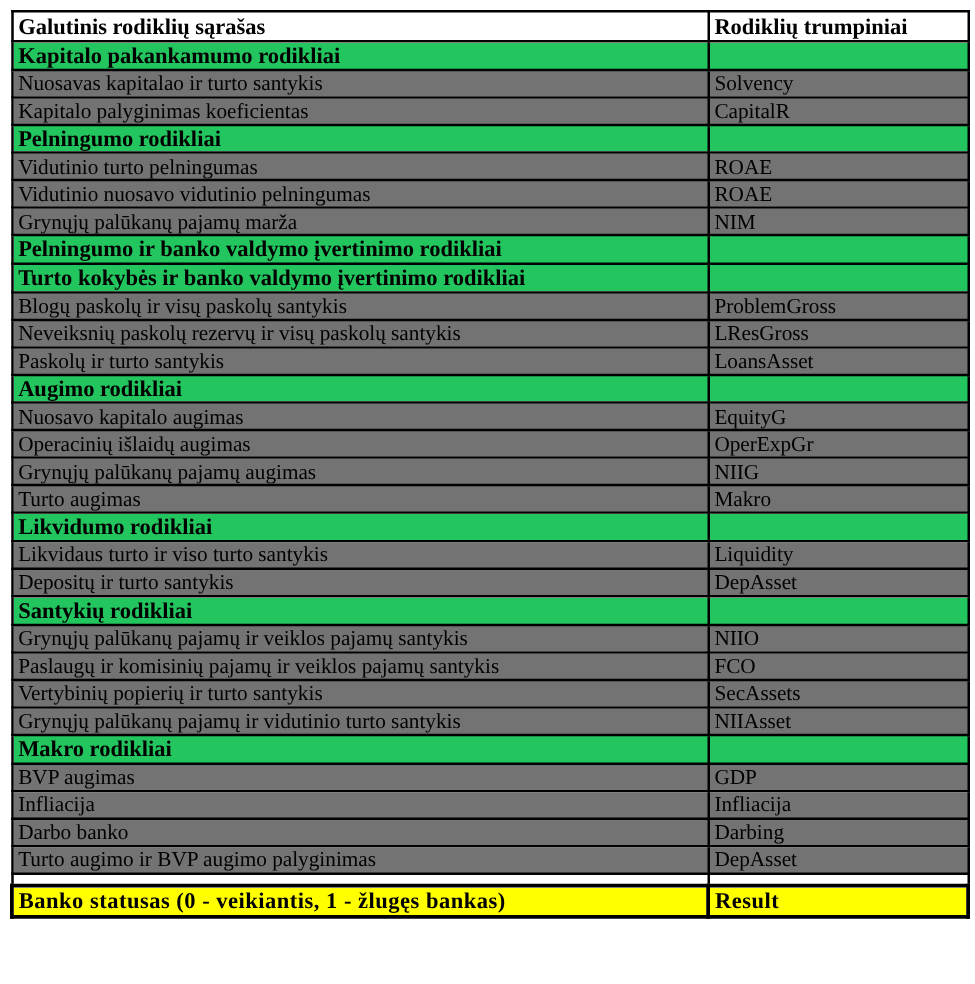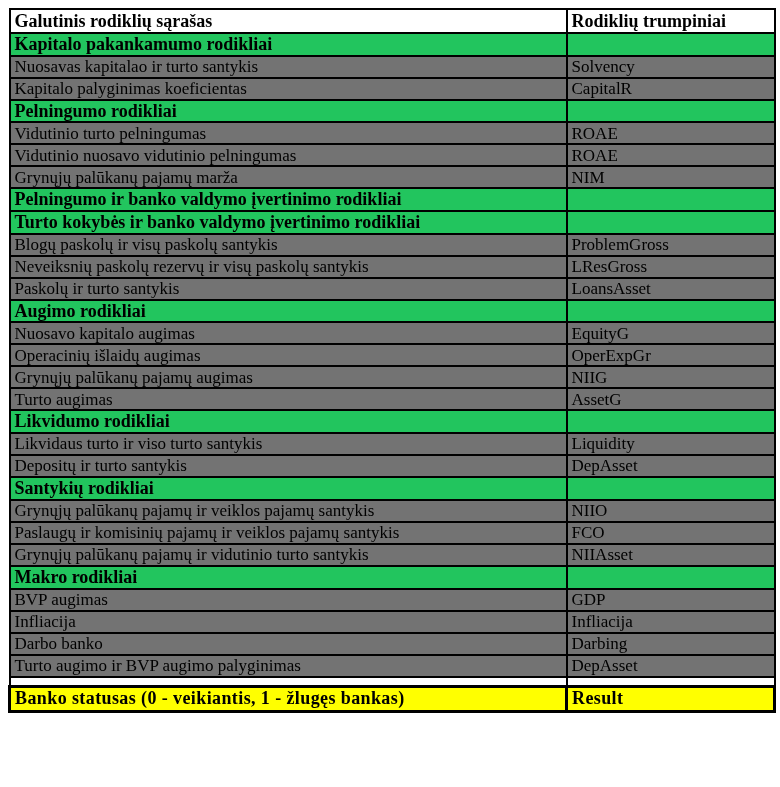--- a/index.html
+++ b/index.html
@@ -139,21 +139,21 @@
         <tr class="data">
           <td>Operacinių išlaidų augimas</td>
           <td>OperExpGr</td>
         </tr>
         <tr class="data">
           <td>Grynųjų palūkanų pajamų augimas</td>
           <td>NIIG</td>
         </tr>
         <tr class="data">
           <td>Turto augimas</td>
-          <td>AssetG</td>
+          <td>Makro</td>
         </tr>
         <tr class="section">
           <td>Likvidumo rodikliai</td>
           <td></td>
         </tr>
         <tr class="data">
           <td>Likvidaus turto ir viso turto santykis</td>
           <td>Liquidity</td>
         </tr>
         <tr class="data">
@@ -164,20 +164,24 @@
           <td>Santykių rodikliai</td>
           <td></td>
         </tr>
         <tr class="data">
           <td>Grynųjų palūkanų pajamų ir veiklos pajamų santykis</td>
           <td>NIIO</td>
         </tr>
         <tr class="data">
           <td>Paslaugų ir komisinių pajamų ir veiklos pajamų santykis</td>
           <td>FCO</td>
+        </tr>
+        <tr class="data">
+          <td>Vertybinių popierių ir turto santykis</td>
+          <td>SecAssets</td>
         </tr>
         <tr class="data">
           <td>Grynųjų palūkanų pajamų ir vidutinio turto santykis</td>
           <td>NIIAsset</td>
         </tr>
         <tr class="section">
           <td>Makro rodikliai</td>
           <td></td>
         </tr>
         <tr class="data">

